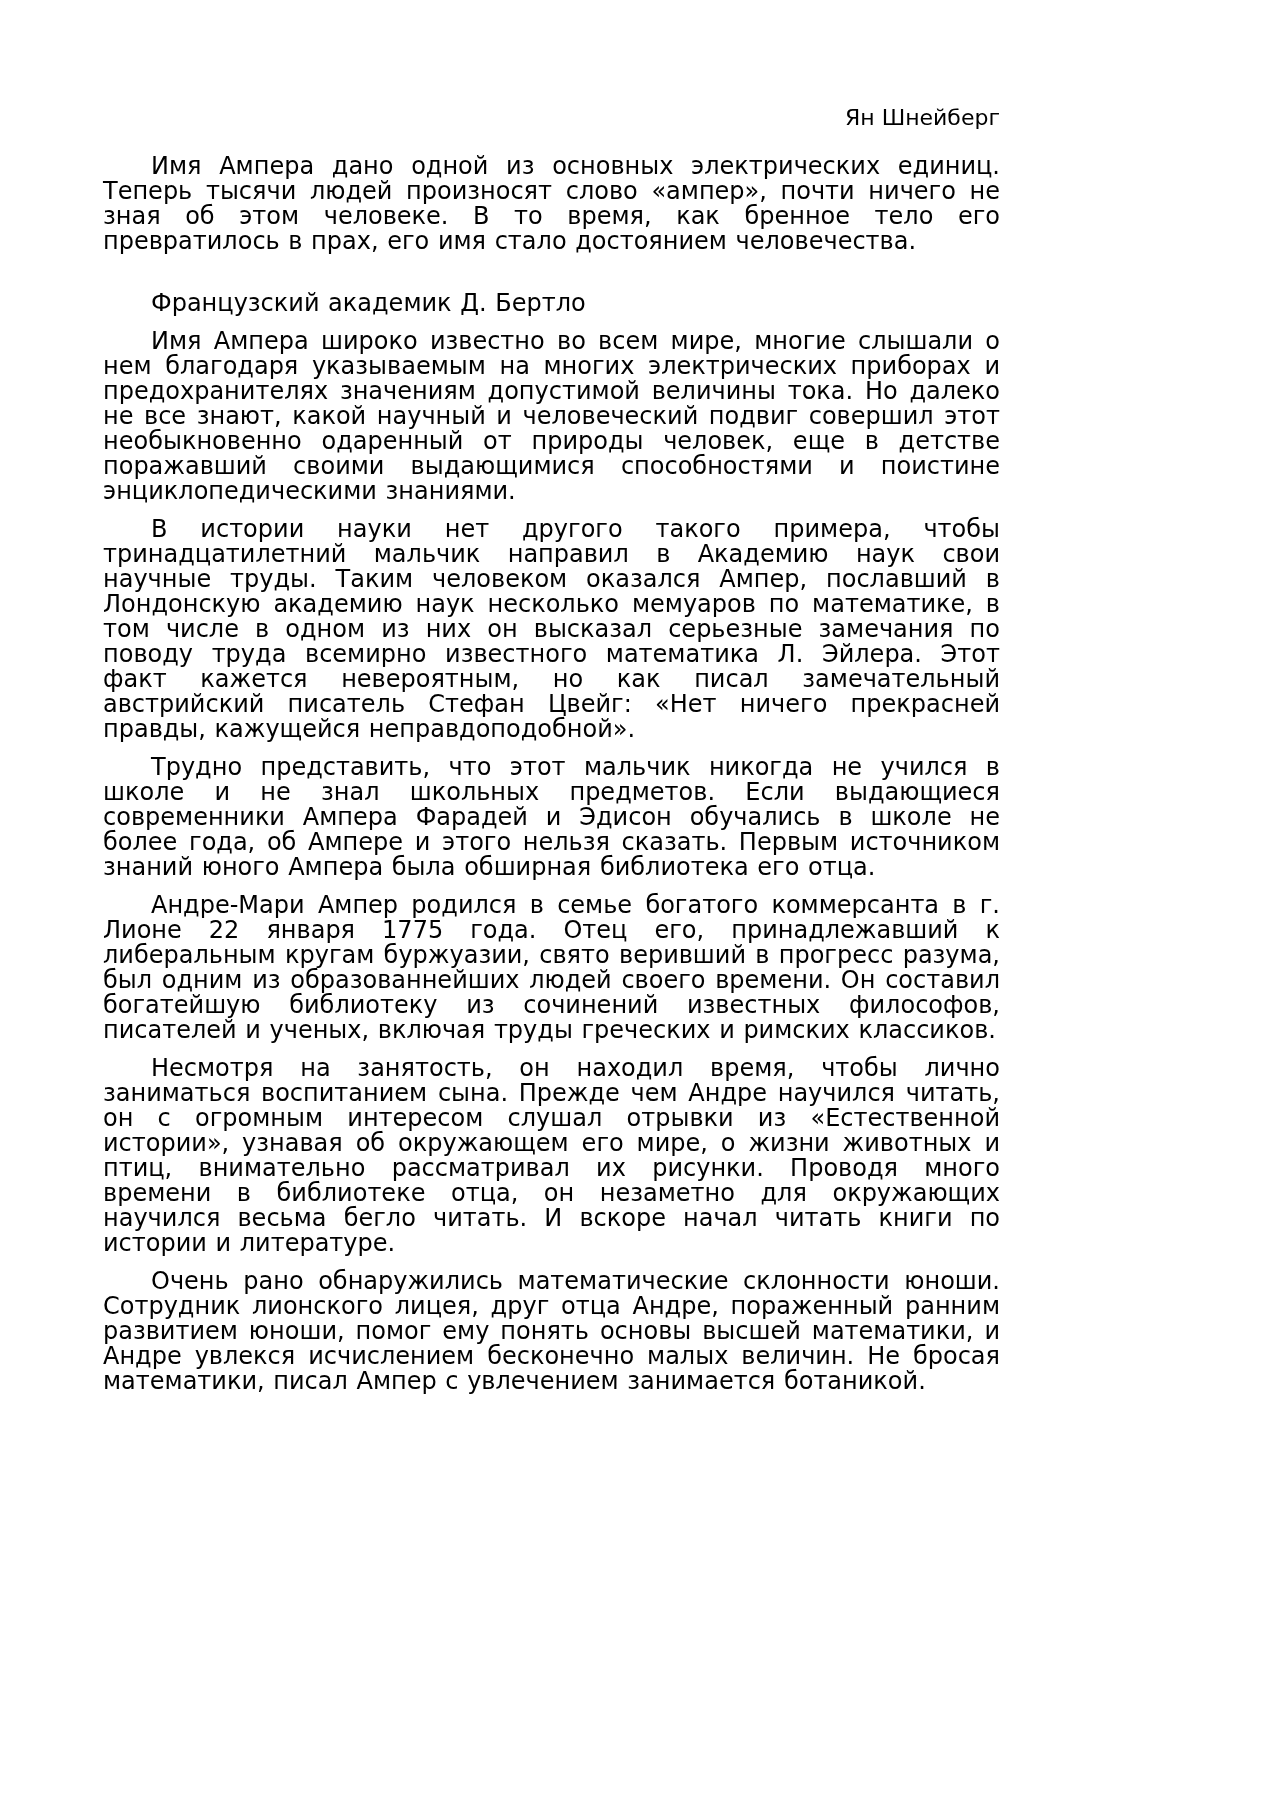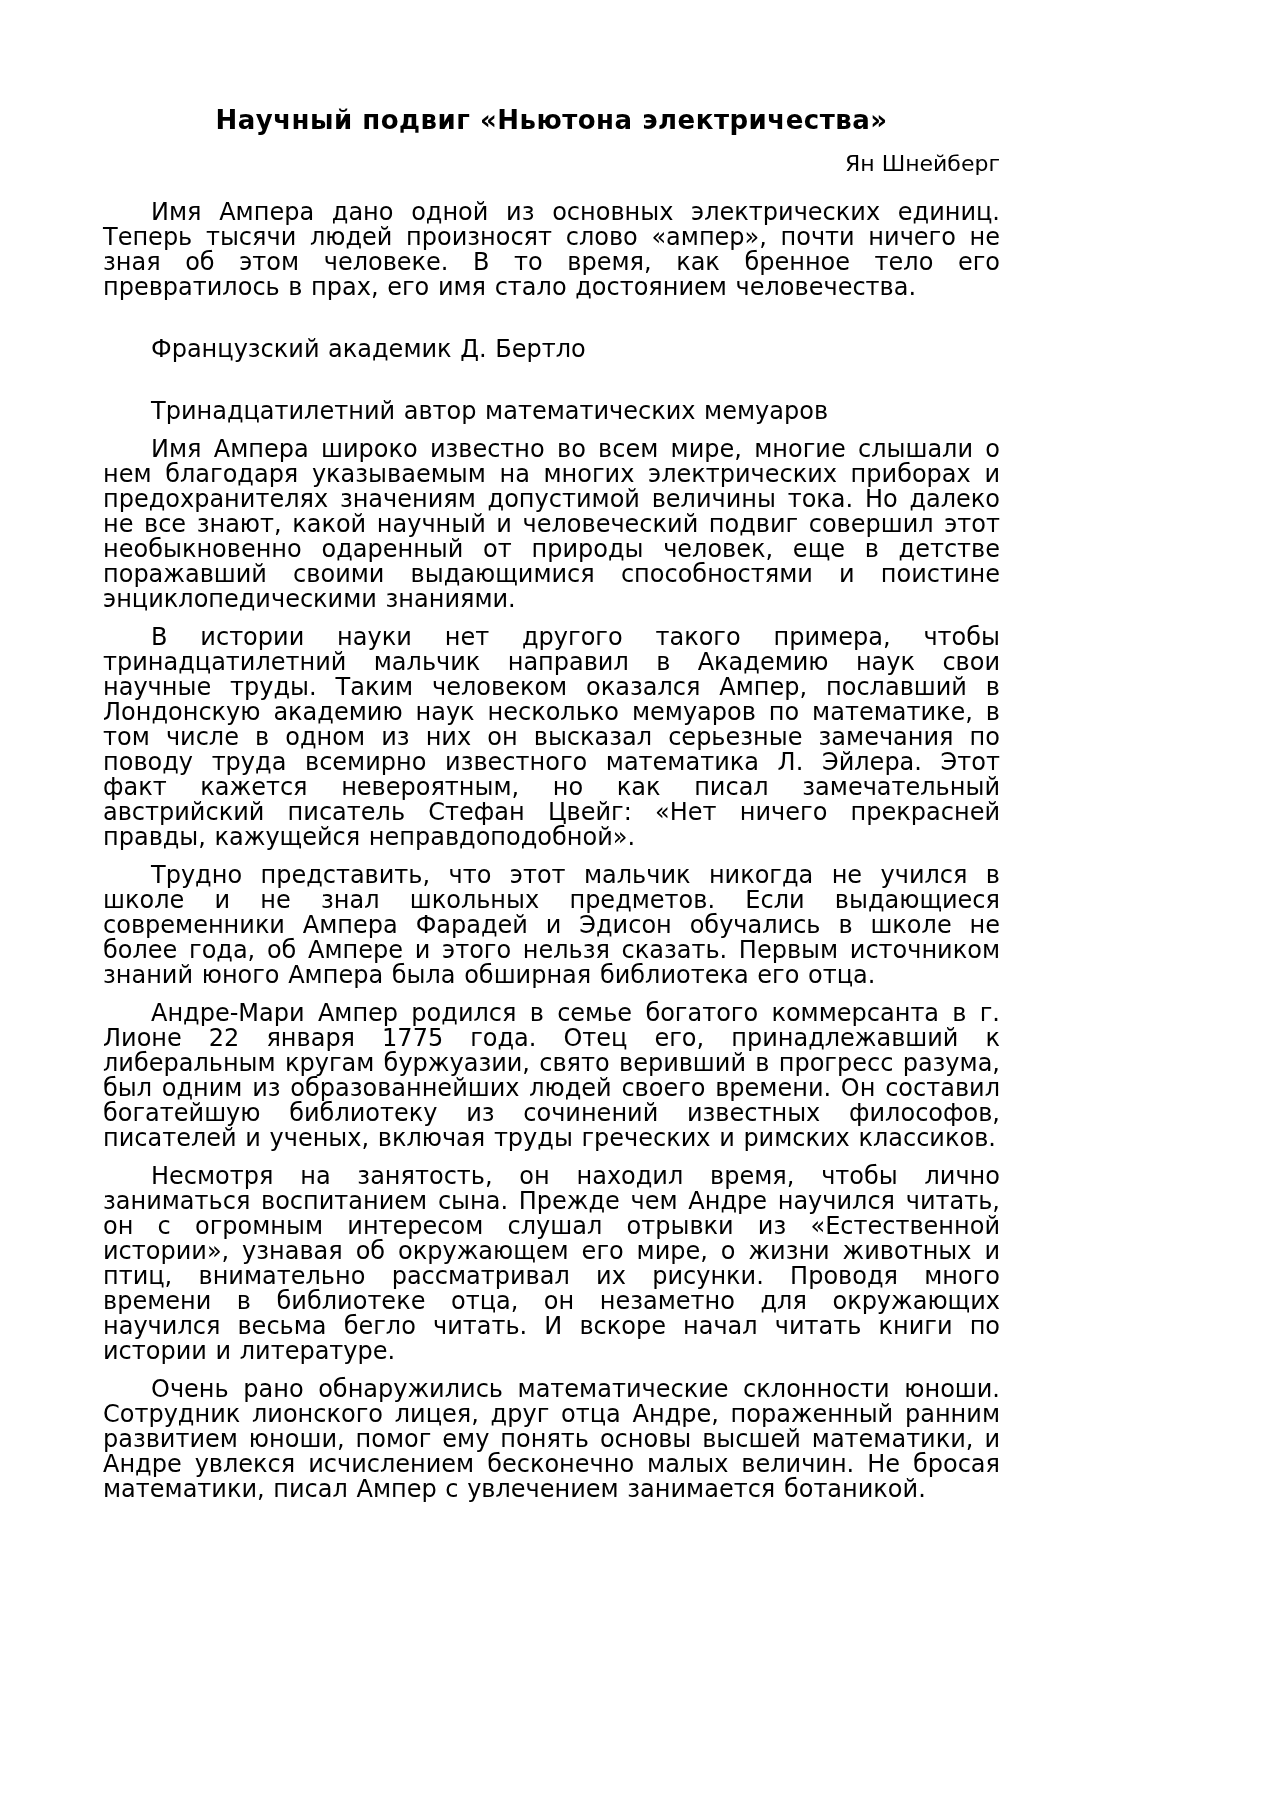--- a/index.html
+++ b/index.html
@@ -42,29 +42,27 @@
   }
   .doc-paragraph.single-line {
     text-align: left;
     margin-top: 37px;
   }
 </style>
 </head>
 <body>
 
 <main class="page">
-  <h1 class="doc-title">Научный подвиг «Ньютона электричества»</h1>
 
   <div class="doc-author">Ян Шнейберг</div>
 
   <p class="doc-paragraph">Имя Ампера дано одной из основных  электрических единиц. Теперь тысячи  людей произносят слово «ампер», почти  ничего не зная об этом человеке. В то время,  как бренное тело его превратилось в прах,  его имя стало достоянием человечества.</p>
 
   <p class="doc-paragraph single-line">Французский академик Д. Бертло</p>
 
-  <p class="doc-paragraph single-line">Тринадцатилетний автор математических мемуаров</p>
 
   <p class="doc-paragraph">Имя Ампера широко известно во всем мире, многие слышали о нем благодаря указываемым на многих электрических приборах и предохранителях значениям допустимой величины тока. Но далеко не все знают, какой научный и человеческий подвиг совершил этот необыкновенно одаренный от природы человек, еще в детстве поражавший своими выдающимися способностями и поистине энциклопедическими знаниями.</p>
 
   <p class="doc-paragraph">В истории науки нет другого такого примера, чтобы тринадцатилетний мальчик направил в Академию наук свои научные труды. Таким человеком оказался Ампер, пославший в Лондонскую академию наук несколько мемуаров по математике, в том числе в одном из них он высказал серьезные замечания по поводу труда всемирно известного математика  Л. Эйлера. Этот факт кажется невероятным, но как писал замечательный австрийский писатель Стефан Цвейг: «Нет ничего прекрасней правды, кажущейся неправдоподобной».</p>
 
   <p class="doc-paragraph">Трудно представить, что этот мальчик никогда не учился в школе и не знал школьных предметов. Если выдающиеся современники Ампера Фарадей и Эдисон обучались в школе не более года, об Ампере и этого нельзя сказать. Первым источником знаний юного Ампера была обширная библиотека его отца.</p>
 
   <p class="doc-paragraph">Андре-Мари Ампер родился в семье богатого коммерсанта в г. Лионе 22 января 1775 года. Отец его, принадлежавший к либеральным кругам буржуазии, свято веривший в прогресс разума, был одним из образованнейших людей своего времени. Он составил богатейшую библиотеку из сочинений известных философов, писателей и ученых, включая труды греческих и римских классиков.</p>
 
   <p class="doc-paragraph">Несмотря на занятость, он находил время, чтобы лично заниматься воспитанием сына. Прежде чем Андре научился читать, он с огромным интересом слушал отрывки из «Естественной истории», узнавая об окружающем его мире, о жизни животных и птиц, внимательно рассматривал их рисунки. Проводя много времени в библиотеке отца, он незаметно для окружающих научился весьма бегло читать. И вскоре начал читать книги по истории и литературе.</p>

